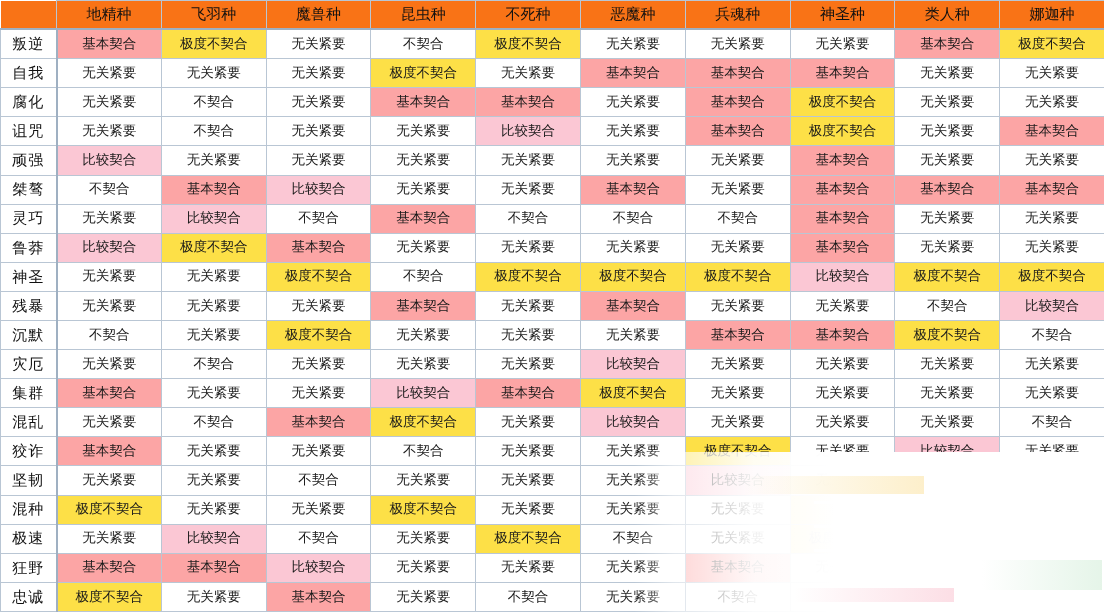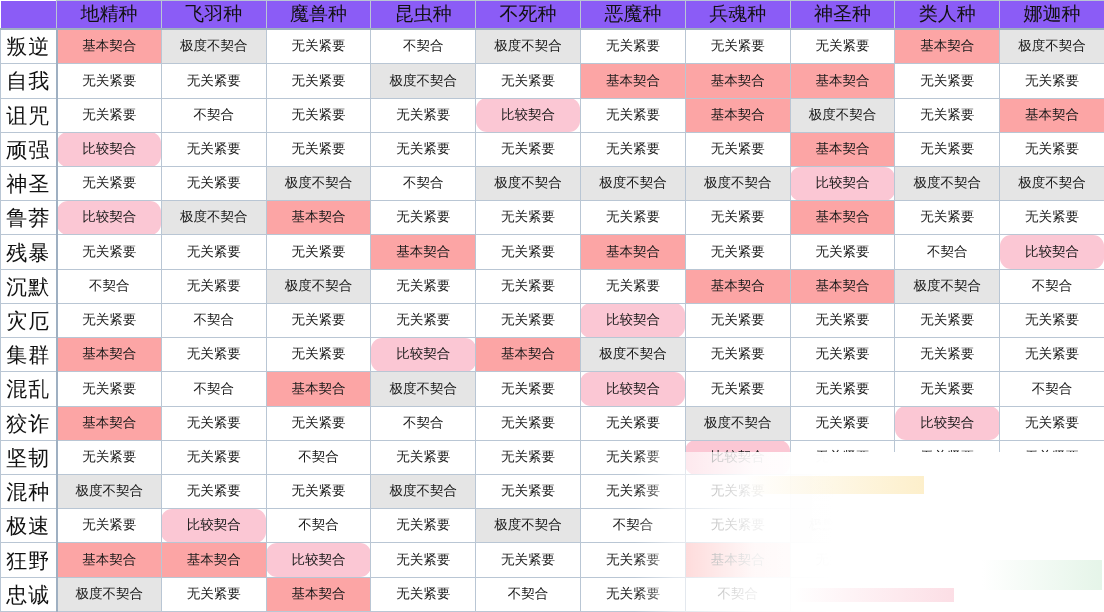--- a/index.html
+++ b/index.html
@@ -28,43 +28,43 @@
     vertical-align: middle;
     font-size: 13.5px;
     color: #1a1a1a;
     padding: 0;
     height: 24.6px;
     line-height: 1.1;
     overflow: hidden;
     white-space: nowrap;
   }
   #grid thead th {
-    font-size: 19px;
+    font-size: 15px;
     color: #111;
     height: 27px;
-    background: #8b5cf6;
+    background: #f97316;
     border-bottom: 2px solid #9fb0c2;
   }
   #grid thead th.corner {
     border-left: none;
     border-top: none;
   }
   #grid tbody th.rh {
-    font-size: 21px;
+    font-size: 15px;
     color: #111;
     background: #ffffff;
     border-right: 2px solid #9fb0c2;
     letter-spacing: 1px;
   }
   
   .v-none   { background: #ffffff; }          
   .v-bad    { background: #ffffff; }          
   .v-base   { background: #fca5a5; }          
-  .v-good   { background: #fbc7d4; border-radius: 11px; }          
-  .v-worst  { background: #e5e5e5; }          
+  .v-good   { background: #fbc7d4; }          
+  .v-worst  { background: #fde047; }          
 
   
   #overlay {
     position: absolute;
     right: 0;
     bottom: 0;
     width: 470px;
     height: 160px;
     pointer-events: none;
     background:
@@ -157,20 +157,33 @@
           <td class="v-none">无关紧要</td>
           <td class="v-worst">极度不契合</td>
           <td class="v-none">无关紧要</td>
           <td class="v-base">基本契合</td>
           <td class="v-base">基本契合</td>
           <td class="v-base">基本契合</td>
           <td class="v-none">无关紧要</td>
           <td class="v-none">无关紧要</td>
         </tr>
         <tr>
+          <th class="rh">腐化</th>
+          <td class="v-none">无关紧要</td>
+          <td class="v-bad">不契合</td>
+          <td class="v-none">无关紧要</td>
+          <td class="v-base">基本契合</td>
+          <td class="v-base">基本契合</td>
+          <td class="v-none">无关紧要</td>
+          <td class="v-base">基本契合</td>
+          <td class="v-worst">极度不契合</td>
+          <td class="v-none">无关紧要</td>
+          <td class="v-none">无关紧要</td>
+        </tr>
+        <tr>
           <th class="rh">诅咒</th>
           <td class="v-none">无关紧要</td>
           <td class="v-bad">不契合</td>
           <td class="v-none">无关紧要</td>
           <td class="v-none">无关紧要</td>
           <td class="v-good">比较契合</td>
           <td class="v-none">无关紧要</td>
           <td class="v-base">基本契合</td>
           <td class="v-worst">极度不契合</td>
           <td class="v-none">无关紧要</td>
@@ -183,44 +196,70 @@
           <td class="v-none">无关紧要</td>
           <td class="v-none">无关紧要</td>
           <td class="v-none">无关紧要</td>
           <td class="v-none">无关紧要</td>
           <td class="v-none">无关紧要</td>
           <td class="v-base">基本契合</td>
           <td class="v-none">无关紧要</td>
           <td class="v-none">无关紧要</td>
         </tr>
         <tr>
+          <th class="rh">桀骜</th>
+          <td class="v-bad">不契合</td>
+          <td class="v-base">基本契合</td>
+          <td class="v-good">比较契合</td>
+          <td class="v-none">无关紧要</td>
+          <td class="v-none">无关紧要</td>
+          <td class="v-base">基本契合</td>
+          <td class="v-none">无关紧要</td>
+          <td class="v-base">基本契合</td>
+          <td class="v-base">基本契合</td>
+          <td class="v-base">基本契合</td>
+        </tr>
+        <tr>
+          <th class="rh">灵巧</th>
+          <td class="v-none">无关紧要</td>
+          <td class="v-good">比较契合</td>
+          <td class="v-bad">不契合</td>
+          <td class="v-base">基本契合</td>
+          <td class="v-bad">不契合</td>
+          <td class="v-bad">不契合</td>
+          <td class="v-bad">不契合</td>
+          <td class="v-base">基本契合</td>
+          <td class="v-none">无关紧要</td>
+          <td class="v-none">无关紧要</td>
+        </tr>
+        <tr>
+          <th class="rh">鲁莽</th>
+          <td class="v-good">比较契合</td>
+          <td class="v-worst">极度不契合</td>
+          <td class="v-base">基本契合</td>
+          <td class="v-none">无关紧要</td>
+          <td class="v-none">无关紧要</td>
+          <td class="v-none">无关紧要</td>
+          <td class="v-none">无关紧要</td>
+          <td class="v-base">基本契合</td>
+          <td class="v-none">无关紧要</td>
+          <td class="v-none">无关紧要</td>
+        </tr>
+        <tr>
           <th class="rh">神圣</th>
           <td class="v-none">无关紧要</td>
           <td class="v-none">无关紧要</td>
           <td class="v-worst">极度不契合</td>
           <td class="v-bad">不契合</td>
           <td class="v-worst">极度不契合</td>
           <td class="v-worst">极度不契合</td>
           <td class="v-worst">极度不契合</td>
           <td class="v-good">比较契合</td>
           <td class="v-worst">极度不契合</td>
           <td class="v-worst">极度不契合</td>
-        </tr>
-        <tr>
-          <th class="rh">鲁莽</th>
-          <td class="v-good">比较契合</td>
-          <td class="v-worst">极度不契合</td>
-          <td class="v-base">基本契合</td>
-          <td class="v-none">无关紧要</td>
-          <td class="v-none">无关紧要</td>
-          <td class="v-none">无关紧要</td>
-          <td class="v-none">无关紧要</td>
-          <td class="v-base">基本契合</td>
-          <td class="v-none">无关紧要</td>
-          <td class="v-none">无关紧要</td>
         </tr>
         <tr>
           <th class="rh">残暴</th>
           <td class="v-none">无关紧要</td>
           <td class="v-none">无关紧要</td>
           <td class="v-none">无关紧要</td>
           <td class="v-base">基本契合</td>
           <td class="v-none">无关紧要</td>
           <td class="v-base">基本契合</td>
           <td class="v-none">无关紧要</td>

